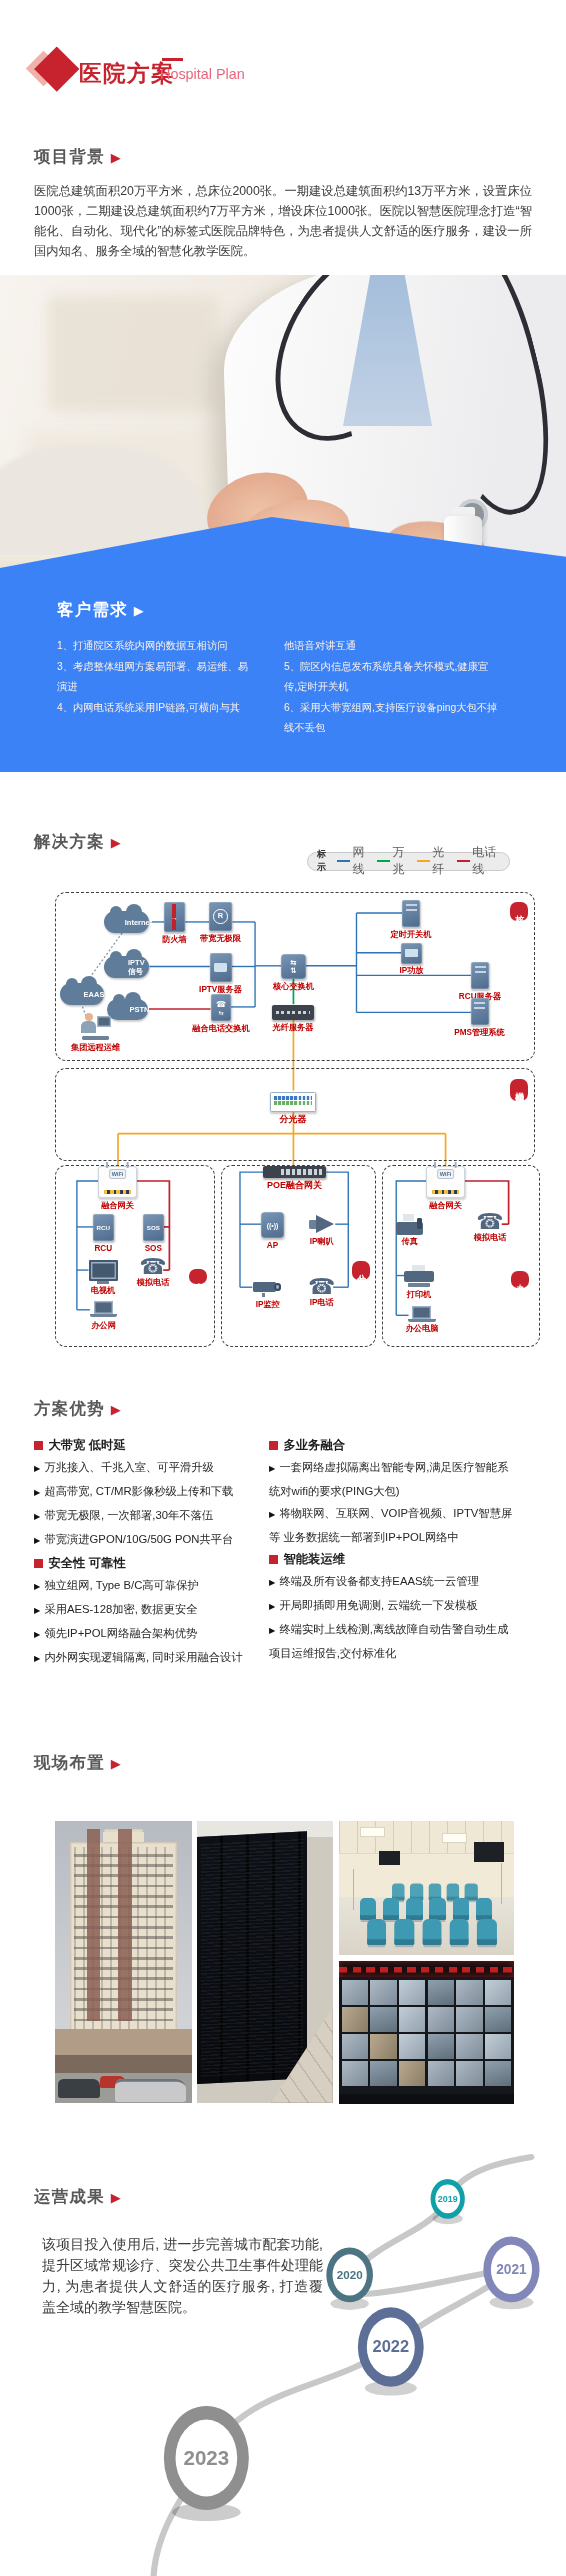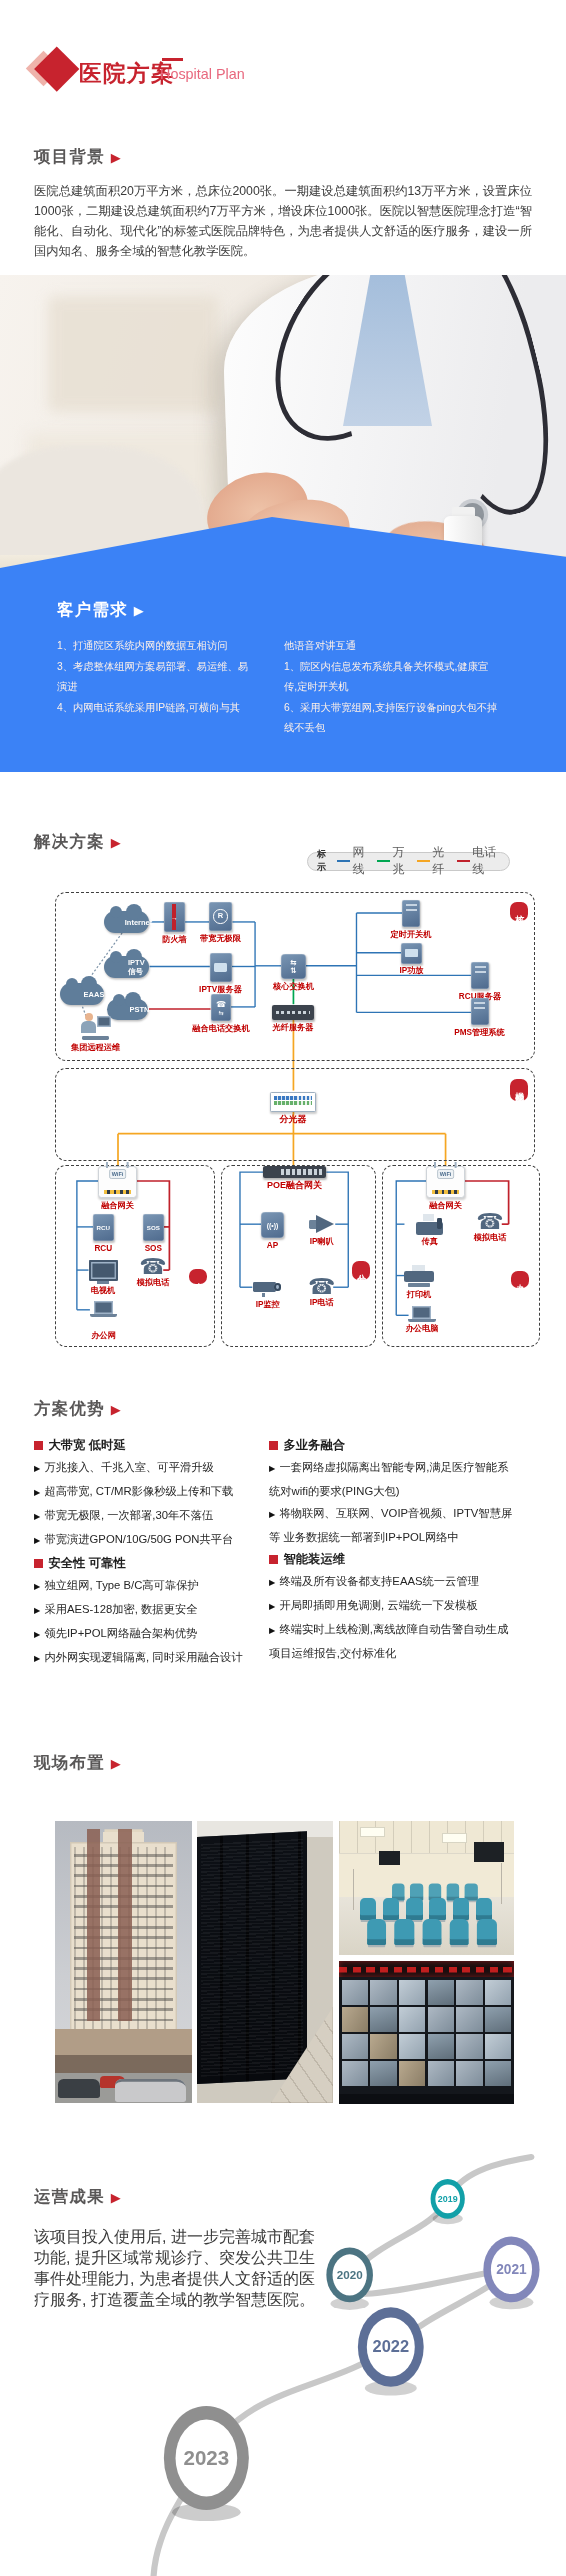--- a/index.html
+++ b/index.html
@@ -185,21 +185,21 @@
   .cv-led{position:absolute;left:0;top:0;width:175px;height:16.4px;background:#1a0e0f;
      background-image:repeating-linear-gradient(90deg,#c21f1f 0 8.2px,transparent 8.2px 13.7px);
      background-size:100% 5.5px;background-position:0 5.5px;background-repeat:no-repeat;box-shadow:0 0 6.9px rgba(220,40,40,.5) inset;}
   .cv-grid{position:absolute;left:2.7px;top:19px;right:2.7px;display:grid;grid-template-columns:repeat(6,1fr);gap:2.1px;}
   .cv-grid i{display:block;height:25px;background:linear-gradient(135deg,#aeb9c4,#7e8d9a);}
   .cv-grid i:nth-child(3n){background:linear-gradient(135deg,#c2cdd6,#93a2af);}
   .cv-grid i:nth-child(4n){background:linear-gradient(160deg,#8fa0ae,#5f6e7a);}
   .cv-grid i:nth-child(7n){background:linear-gradient(120deg,#b9a98f,#8a7d66);}
   .cv-desk{position:absolute;left:0;bottom:0;width:175px;height:9.6px;background:#0c0e12;}
   
-  .res-body{position:absolute;left:34px;top:2226px;width:281px;margin:0;font-size:16px;line-height:21px;color:#3a3a3a;text-align:justify;}
+  .res-body{position:absolute;left:34px;top:2226px;width:281px;margin:8px;font-size:14px;line-height:21px;color:#3a3a3a;text-align:justify;}
   .timeline-svg{position:absolute;left:0;top:2124px;}
   .ms-year{font-weight:bold;font-family:"Liberation Sans","DejaVu Sans",sans-serif;}
 </style>
 </head>
 <body>
 
 <div class="page">
 
   <div>
     <div class="diamond d-pink"></div>
@@ -237,21 +237,21 @@
       <h2>客户需求</h2>
       <span class="sec-arrow"></span>
     </div>
     <div class="needs-col needs-c1">
       <p>1、打通院区系统内网的数据互相访问</p>
       <p>3、考虑整体组网方案易部署、易运维、易演进</p>
       <p>4、内网电话系统采用IP链路,可横向与其</p>
     </div>
     <div class="needs-col needs-c2">
       <p>他语音对讲互通</p>
-      <p>1、院区内信息发布系统具备关怀模式,健康宣传,定时开关机</p>
+      <p>5、院区内信息发布系统具备关怀模式,健康宣传,定时开关机</p>
       <p>6、采用大带宽组网,支持医疗设备ping大包不掉线不丢包</p>
     </div>
   </div>
 
   <div class="sec-title" style="left:34px;top:831px;">
     <h2>解决方案</h2>
     <span class="sec-arrow"></span>
   </div>
   <div class="legend">
     <span class="lg-label">标示</span>
@@ -444,21 +444,21 @@
     <div class="nl">SOS</div>
   </div>
   <div class="node" style="left:88px;top:1260px;width:30px;">
     <div class="ic-tv"></div>
     <div class="nl" style="margin-top:2.7px;">电视机</div>
   </div>
   <div class="node" style="left:138px;top:1255px;width:30px;gap:0;">
     <div class="ic-phone"></div>
     <div class="nl">模拟电话</div>
   </div>
-  <div class="node" style="left:90px;top:1301px;width:27.4px;gap:14px;">
+  <div class="node" style="left:90px;top:1301px;width:27.4px;gap:4px;">
     <div class="ic-lap">
         <div class="scr"></div>
         <div class="base"></div>
       </div>
     <div class="nl">办公网</div>
   </div>
 
   <div class="node" style="left:263px;top:1166px;width:63px;">
     <div class="ic-poe"></div>
     <div class="nl" style="font-size:9px;">POE融合网关</div>
@@ -486,21 +486,21 @@
     <div class="ic-phone"></div>
     <div class="nl">IP电话</div>
   </div>
 
   <div class="node" style="left:427px;top:1166px;width:37px;">
     <div class="ic-gw">
         <span class="wifi-badge">WiFi</span>
       </div>
     <div class="nl">融合网关</div>
   </div>
-  <div class="node" style="left:416px;top:1214px;width:27.4px;text-align:right;">
+  <div class="node" style="left:396px;top:1214px;width:27.4px;text-align:right;">
     <div class="ic-fax">
         <div class="paper"></div>
         <div class="body"></div>
         <div class="hs"></div>
       </div>
     <div class="nl">传真</div>
   </div>
   <div class="node" style="left:475px;top:1210px;width:30px;gap:0;">
     <div class="ic-phone"></div>
     <div class="nl">模拟电话</div>

